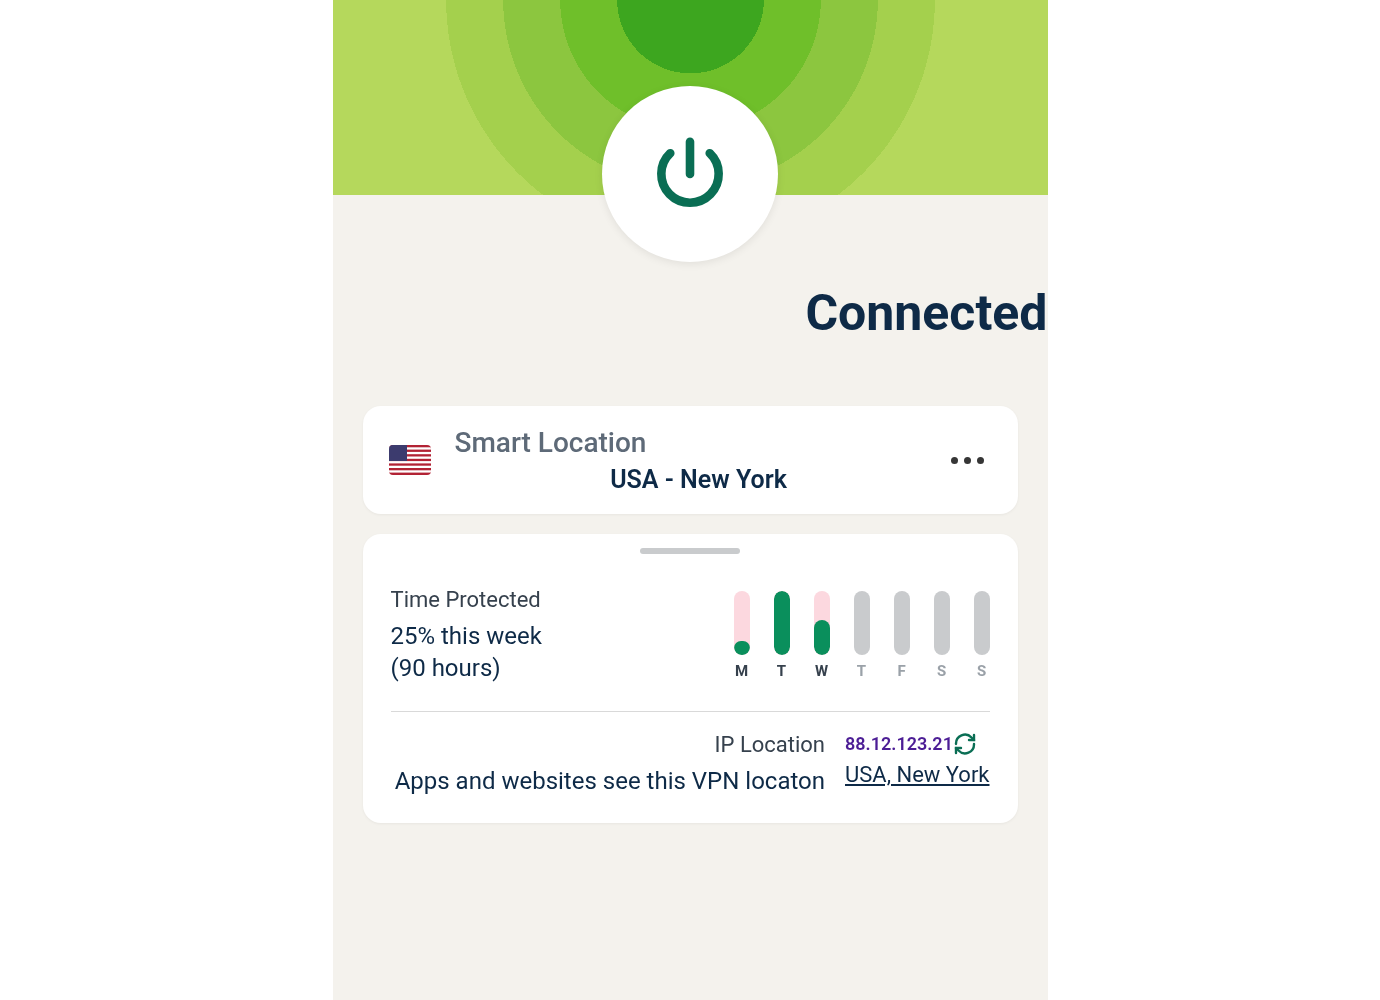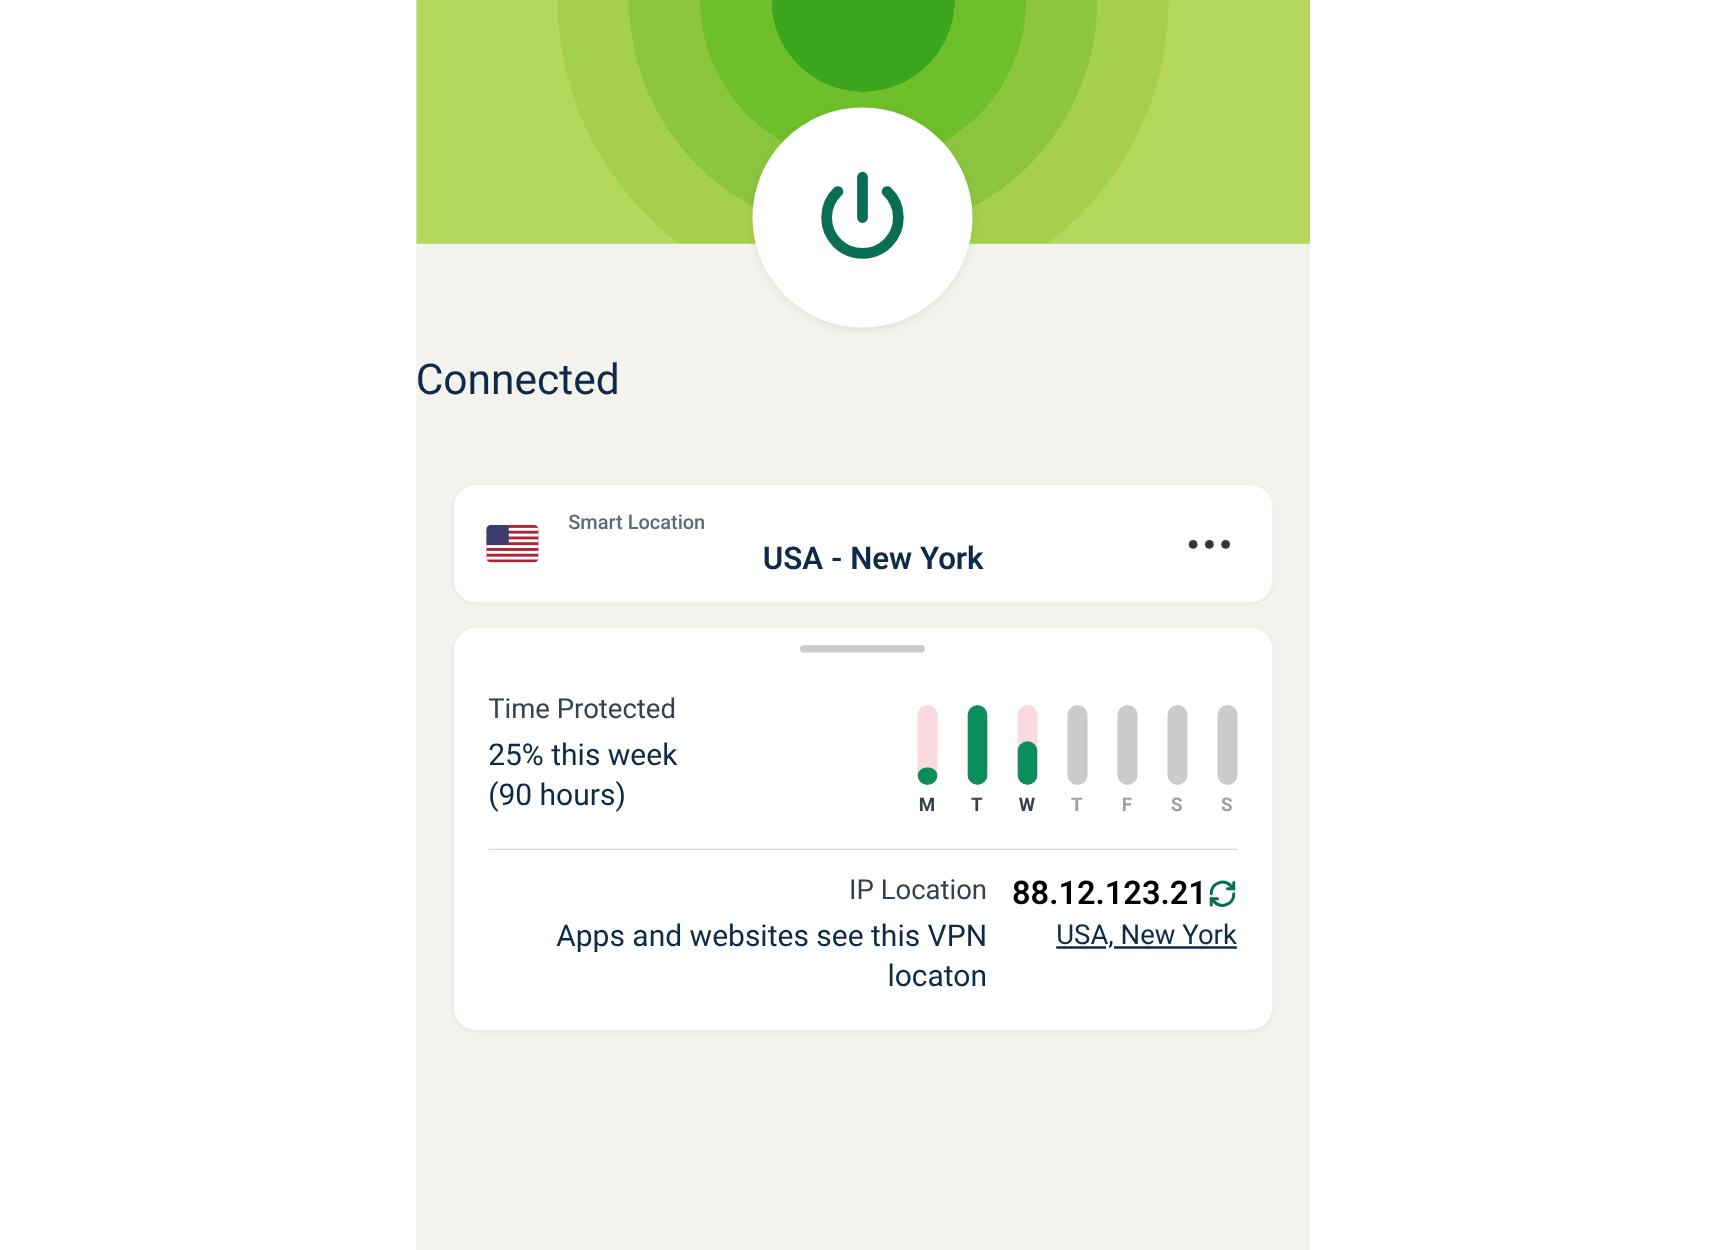--- a/index.html
+++ b/index.html
@@ -40,23 +40,23 @@
     height: 176px;
     border-radius: 50%;
     background: #fff;
     display: flex;
     align-items: center;
     justify-content: center;
     box-shadow: 0 2px 8px rgba(0,0,0,0.08);
     cursor: pointer;
   }
   .status-text {
-    text-align: left;
-    font-size: 34px;
-    font-weight: 400;
+    text-align: right;
+    font-size: 50px;
+    font-weight: 700;
     color: #0e2a47;
     margin-top: 22px;
   }
   .location-card {
     margin: 64px 30px 0;
     background: #fff;
     border-radius: 18px;
     padding: 20px 26px;
     display: flex;
     align-items: center;
@@ -70,21 +70,21 @@
     overflow: hidden;
     flex-shrink: 0;
     display: flex;
     flex-direction: column;
   }
   .loc-text {
     margin-left: 24px;
     flex: 1;
   }
   .loc-label {
-    font-size: 16px;
+    font-size: 28px;
     color: #5e6a78;
     margin-bottom: 6px;
     font-weight: 500;
   }
   .loc-value {
     font-size: 25px;
     color: #0e2a47;
     font-weight: 600;
     text-align: center;
   }
@@ -109,21 +109,21 @@
   .drag-handle {
     width: 100px;
     height: 6px;
     background: #c9cbcd;
     border-radius: 3px;
     margin: 0 auto 20px;
   }
   .stats-row {
     display: flex;
     justify-content: space-between;
-    align-items: flex-end;
+    align-items: center;
     margin-top: 33px;
   }
   .stats-title {
     font-size: 22px;
     color: #36414d;
     margin-bottom: 8px;
   }
   .stats-value {
     font-size: 24px;
     color: #0e2a47;
@@ -163,22 +163,22 @@
     margin: 26px 0 20px;
   }
   .ip-row {
     display: flex;
     justify-content: space-between;
     align-items: flex-start;
     text-align: right;
   }
   .ip-left { flex: 1; margin-right: 20px; }
   .ip-value {
-    font-size: 26px;
-    color: #000000;
+    font-size: 18px;
+    color: #4c1d95;
     font-weight: 600;
     display: flex;
     align-items: center;
   }
   .ip-loc {
     font-size: 22px;
     color: #0e2a47;
     margin-top: 6px;
     text-decoration: underline;
   }

